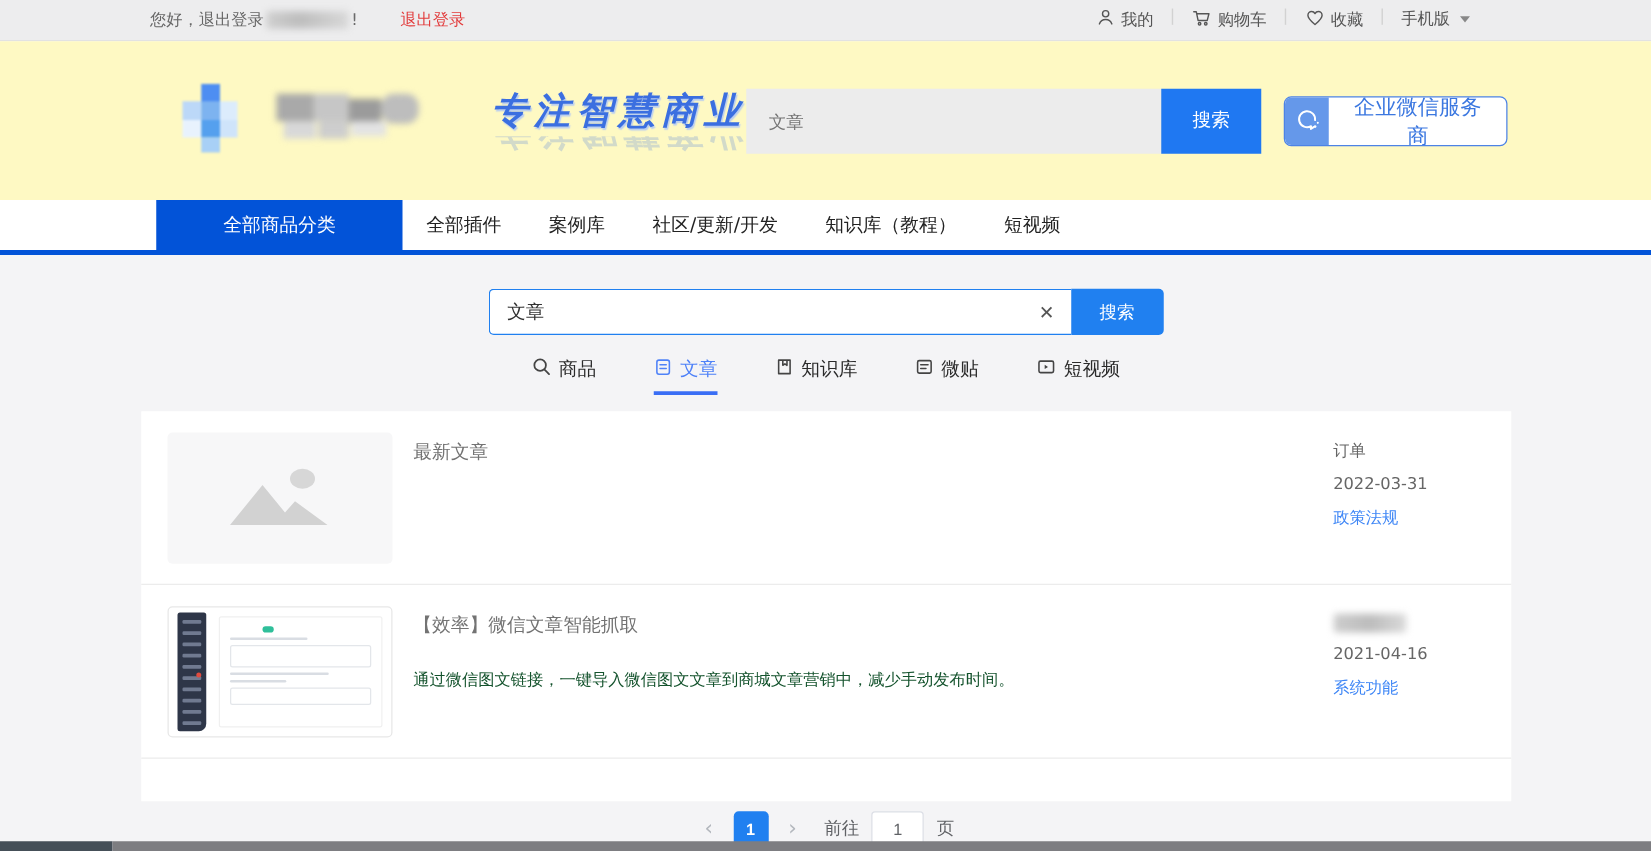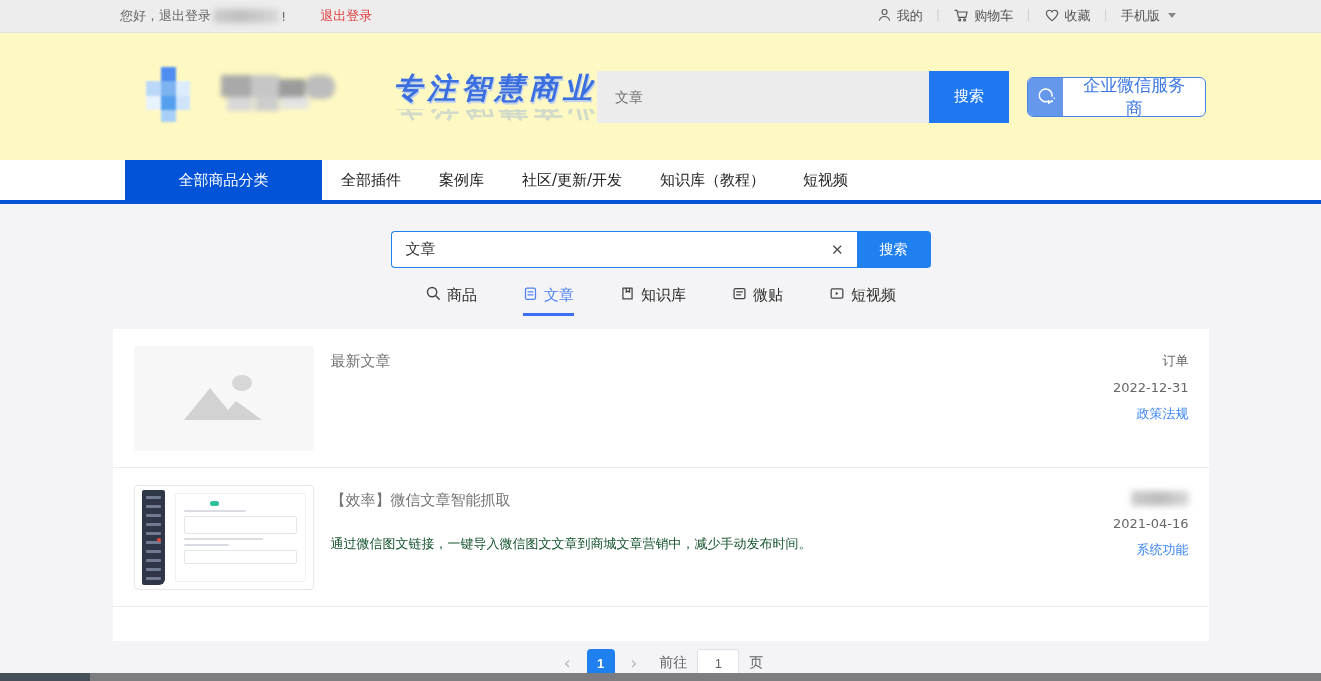--- a/index.html
+++ b/index.html
@@ -73,21 +73,21 @@
   .tab.active svg { color:#4f82f8; }
 
   .card { width:1096px; margin:13px auto 0; background:#fff; padding-bottom:34px; }
   .row { display:flex; padding:17px 20px 16px 21px; border-bottom:1px solid #ececec; cursor:pointer; }
   .thumb { width:180px; height:105px; flex:none; border-radius:4px; }
   .thumb.placeholder { background:#f7f7f8; display:flex; align-items:center; justify-content:center; }
   .row-main { flex:1; padding:6px 24px 0 17px; }
   .row-title { font-size:15px; color:#737373; }
   .row-desc { margin-top:25px; font-size:13px; color:#14532d; }
   .row-info { width:122px; flex:none; padding-top:6px; display:flex; flex-direction:column;
-    gap:10px; align-items:flex-end; font-size:13px; color:#666; }
+    gap:10px; align-items:flex-start; font-size:13px; color:#666; }
   .info-cat { color:#3e86f6; cursor:pointer; text-decoration:none; }
   .blur-meta { width:58px; height:15px; background:linear-gradient(90deg,#cdcdcd,#bcbcbc 50%,#dadada);
     filter:blur(3px); border-radius:2px; }
 
   
   .thumb.shot { background:#fff; border:1px solid #e7e7e7; position:relative; overflow:hidden; }
   .mini-side { position:absolute; left:7px; top:4px; bottom:4px; width:23px;
     background:#2e3648; border-radius:2px 2px 6px 2px; }
   .mini-side i { display:block; height:3px; margin:6px 4px 0 4px; background:#707a90; border-radius:1px; }
   .mini-dot-red { position:absolute; left:22px; top:52px; width:4px; height:4px;
@@ -288,21 +288,21 @@
             <ellipse cx="64" cy="15" rx="10" ry="8" fill="#d7d7d7"></ellipse>
             <path d="M6 52 L32 20 L50 42 L58 33 L84 52 Z" fill="#d2d2d2"></path>
           </svg>
         </span>
       </div>
       <div class="row-main">
         <div class="row-title">最新文章</div>
       </div>
       <div class="row-info">
         <div>订单</div>
-        <div>2022-12-31</div>
+        <div>2022-03-31</div>
         <a class="info-cat">政策法规</a>
       </div>
     </div>
 
     <div class="row">
       <div class="thumb shot">
         <div class="mini-side">
           <i></i>
             <i></i>
             <i></i>

